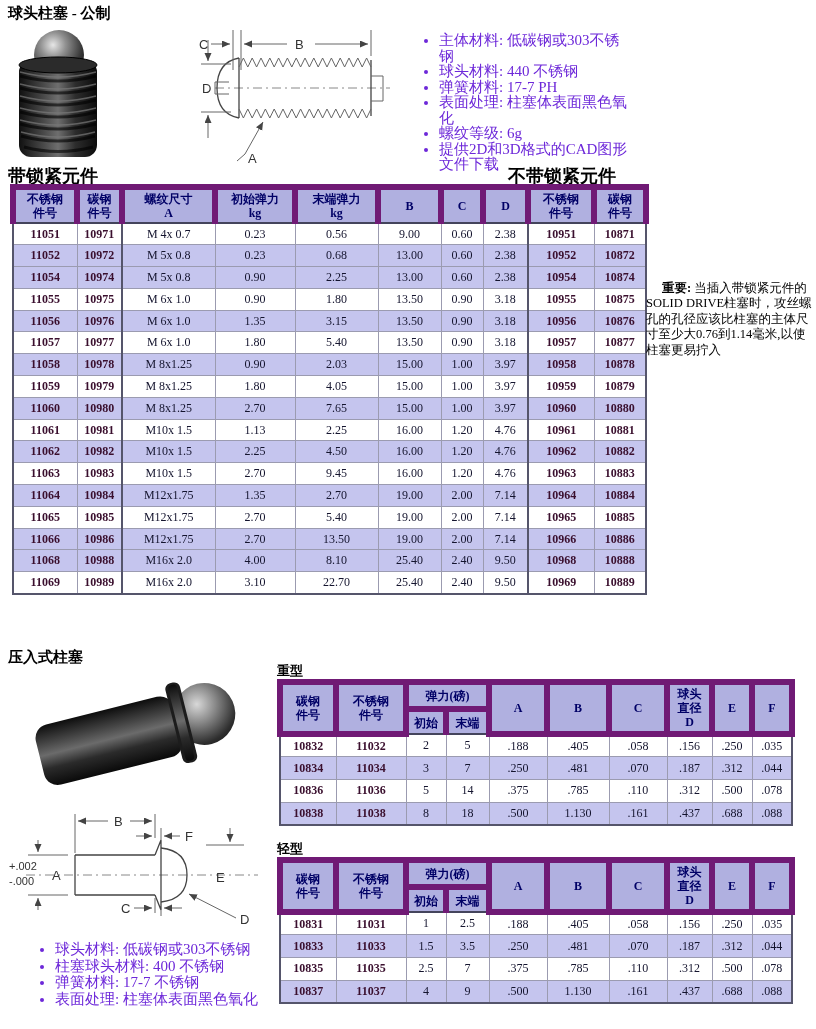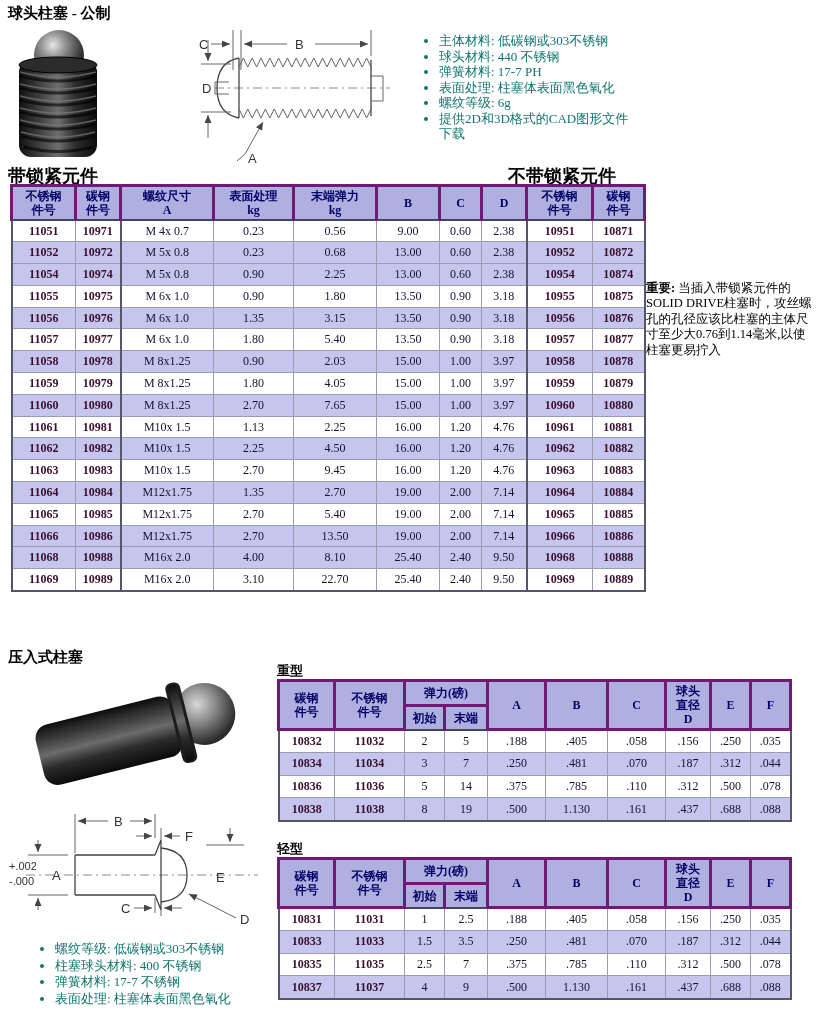--- a/index.html
+++ b/index.html
@@ -12,31 +12,31 @@
   .abs { position:absolute; }
 
   
   .page-title { left:8px; top:4px; font-size:15px; font-weight:bold;font-family:Liberation Serif, serif; }
   .sec-label  { font-size:18px; font-weight:bold; }
   .sub-label  { font-size:13px; font-weight:bold;text-align:center; }
 
   
   ul.bullets { list-style:disc outside; }
   ul.bullets li {
-    font-size:13px; line-height:15.5px; color:#0f766e;
+    font-size:15px; line-height:15.5px; color:#6d28d9;
     margin-left:15px;
   }
   ul.bullets.bottom li { line-height:16.5px; }
 
   
   table { border-collapse:collapse; table-layout:fixed; }
   th,td { text-align:center; vertical-align:middle; overflow:hidden; }
   th {
     background:#b0b0e0; color:#000066; font-weight:bold; font-size:12px;
-    white-space:pre-line; line-height:14px; border:3px solid #701a75; padding:2px 0;
+    white-space:pre-line; line-height:14px; border:6px solid #701a75; padding:2px 0;
   }
   td { font-size:12px; border:1px solid #9b9bb0; background:#fff; }
   tr.alt td { background:#c5c5ee; }
   thead tr:last-child th { border-bottom:2px solid #44445c; }
   table { border:2px solid #55556b; }
   td.pn { font-weight:bold; color:#3a0f2e; }
   td.val, td.thread { color:#14142e; }
   .gsep { border-left:2px solid #55556b !important; }
 
   
@@ -46,21 +46,21 @@
   
   .press-table { width:513px; }
   .press-table td { height:22.8px; }
   .press-table th.force-hd { border-bottom:1px solid #777790; }
 
   
   #note {
     left:646px; top:281px; width:168px; font-size:12.5px; line-height:15.4px;
     color:#000; text-align:left;
   }
-  #note b { font-weight:bold; }
+  #note b { font-weight:bold;margin-left:16px; }
 
   
   svg text.dim { font-family:"Liberation Sans","DejaVu Sans",sans-serif; font-size:13px; fill:#333; }
   svg text.tol { font-family:"Liberation Sans","DejaVu Sans",sans-serif; font-size:11px; fill:#333; }
   svg .ln   { stroke:#444; stroke-width:1.3; fill:none; }
   svg .thin { stroke:#666; stroke-width:1;   fill:none; }
   svg .cl   { stroke:#888; stroke-width:1; stroke-dasharray:9 4 2 4; fill:none; }
 </style>
 </head>
 <body>
@@ -171,21 +171,21 @@
       <col style="width:52px">
   </colgroup>
   <thead>
     <tr>
       <th>不锈钢
 件号</th>
       <th>碳钢
 件号</th>
       <th class="gsep">螺纹尺寸
 A</th>
-      <th>表面处理
+      <th>初始弹力
 kg</th>
       <th>末端弹力
 kg</th>
       <th>B</th>
       <th>C</th>
       <th>D</th>
       <th class="gsep">不锈钢
 件号</th>
       <th>碳钢
 件号</th>
@@ -490,21 +490,21 @@
     <line class="thin" x1="174" y1="110" x2="156" y2="110" marker-end="url(#d2a)"></line>
     <text class="dim" x="113" y="115">C</text>
 
     <line class="thin" x1="228" y1="120" x2="181" y2="96" marker-end="url(#d2a)"></line>
     <text class="dim" x="232" y="126">D</text>
   </svg>
 </div>
 
 <ul class="abs bullets bottom" style="left:40px; top:941px; width:230px;">
 
-<li>螺纹等级: 低碳钢或303不锈钢</li>
+<li>球头材料: 低碳钢或303不锈钢</li>
     <li>柱塞球头材料: 400 不锈钢</li>
     <li>弹簧材料: 17-7 不锈钢</li>
     <li>表面处理: 柱塞体表面黑色氧化</li>
   </ul>
 
 <div class="abs sub-label" style="left:277px; top:662px;">重型</div>
 <table class="abs press-table" style="left:277px; top:679px;">
   <colgroup>
     <col style="width:56px">
       <col style="width:70px">
@@ -576,21 +576,21 @@
         <td class="val">.110</td>
         <td class="val">.312</td>
         <td class="val">.500</td>
         <td class="val">.078</td>
       </tr>
 
       <tr class="alt">
         <td class="pn">10838</td>
         <td class="pn">11038</td>
         <td class="val">8</td>
-        <td class="val">19</td>
+        <td class="val">18</td>
         <td class="val">.500</td>
         <td class="val">1.130</td>
         <td class="val">.161</td>
         <td class="val">.437</td>
         <td class="val">.688</td>
         <td class="val">.088</td>
       </tr>
     </tbody>
 </table>
 

